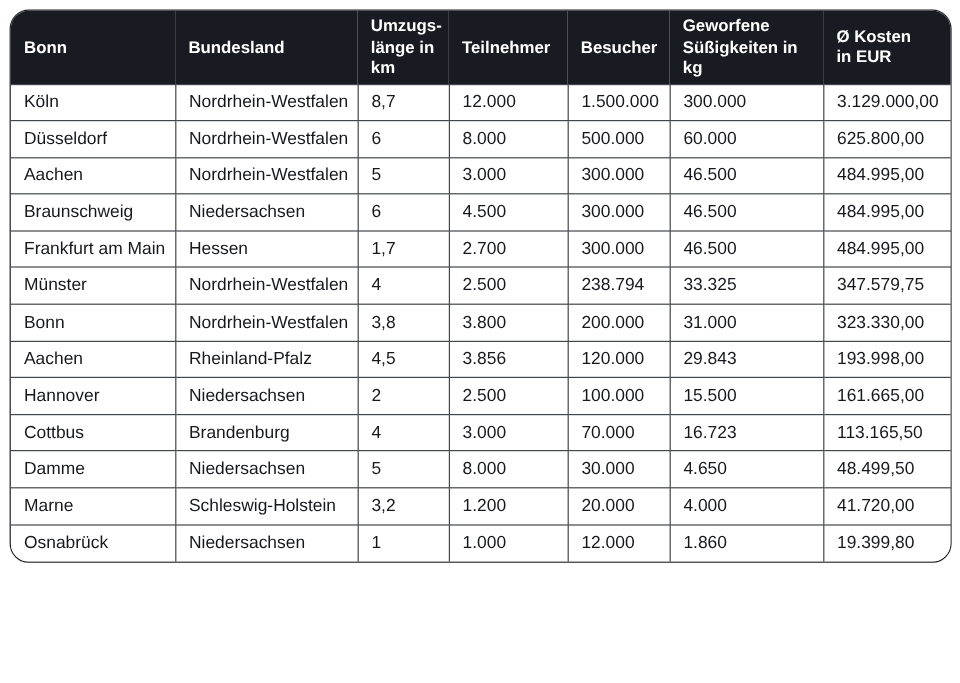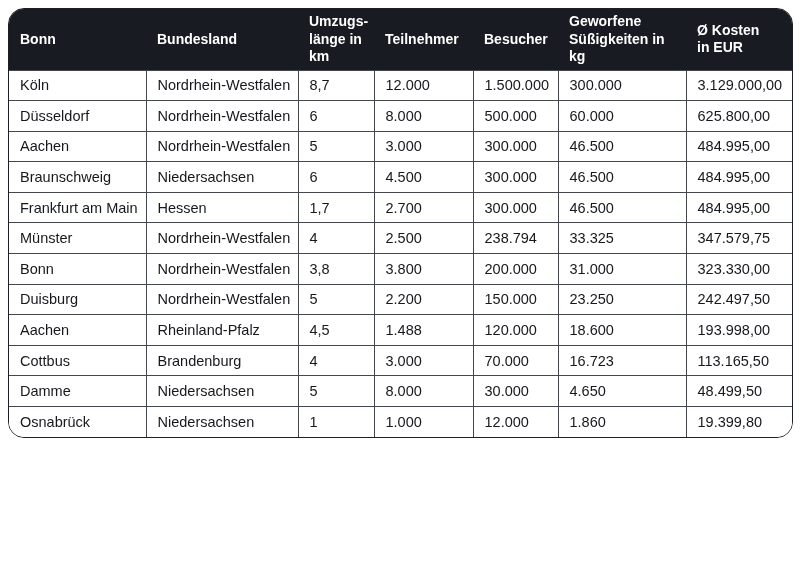--- a/index.html
+++ b/index.html
@@ -136,56 +136,65 @@
         <tr>
           <td>Bonn</td>
           <td>Nordrhein-Westfalen</td>
           <td>3,8</td>
           <td>3.800</td>
           <td>200.000</td>
           <td>31.000</td>
           <td>323.330,00</td>
         </tr>
         <tr>
-          <td>Duisburg</td>
-          <td>Nordrhein-Westfalen</td>
-          <td>5</td>
-          <td>2.200</td>
-          <td>150.000</td>
-          <td>23.250</td>
-          <td>242.497,50</td>
-        </tr>
-        <tr>
           <td>Aachen</td>
           <td>Rheinland-Pfalz</td>
           <td>4,5</td>
-          <td>1.488</td>
+          <td>3.856</td>
           <td>120.000</td>
-          <td>18.600</td>
+          <td>29.843</td>
           <td>193.998,00</td>
+        </tr>
+        <tr>
+          <td>Hannover</td>
+          <td>Niedersachsen</td>
+          <td>2</td>
+          <td>2.500</td>
+          <td>100.000</td>
+          <td>15.500</td>
+          <td>161.665,00</td>
         </tr>
         <tr>
           <td>Cottbus</td>
           <td>Brandenburg</td>
           <td>4</td>
           <td>3.000</td>
           <td>70.000</td>
           <td>16.723</td>
           <td>113.165,50</td>
         </tr>
         <tr>
           <td>Damme</td>
           <td>Niedersachsen</td>
           <td>5</td>
           <td>8.000</td>
           <td>30.000</td>
           <td>4.650</td>
           <td>48.499,50</td>
         </tr>
         <tr>
+          <td>Marne</td>
+          <td>Schleswig-Holstein</td>
+          <td>3,2</td>
+          <td>1.200</td>
+          <td>20.000</td>
+          <td>4.000</td>
+          <td>41.720,00</td>
+        </tr>
+        <tr>
           <td>Osnabrück</td>
           <td>Niedersachsen</td>
           <td>1</td>
           <td>1.000</td>
           <td>12.000</td>
           <td>1.860</td>
           <td>19.399,80</td>
         </tr>
       </tbody>
   </table>

